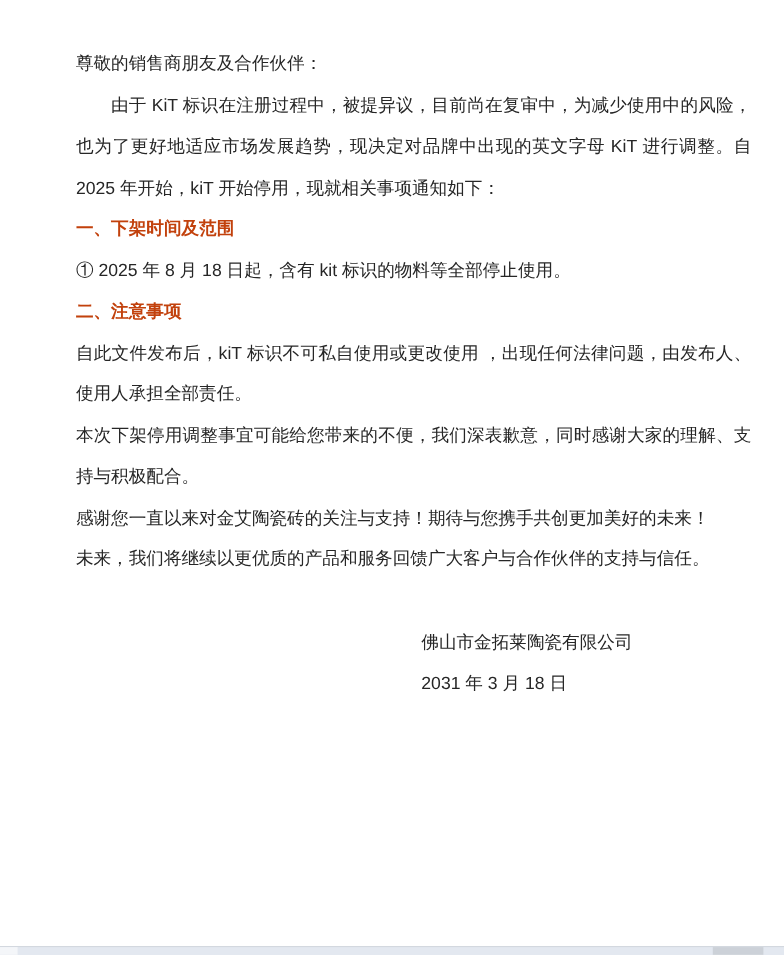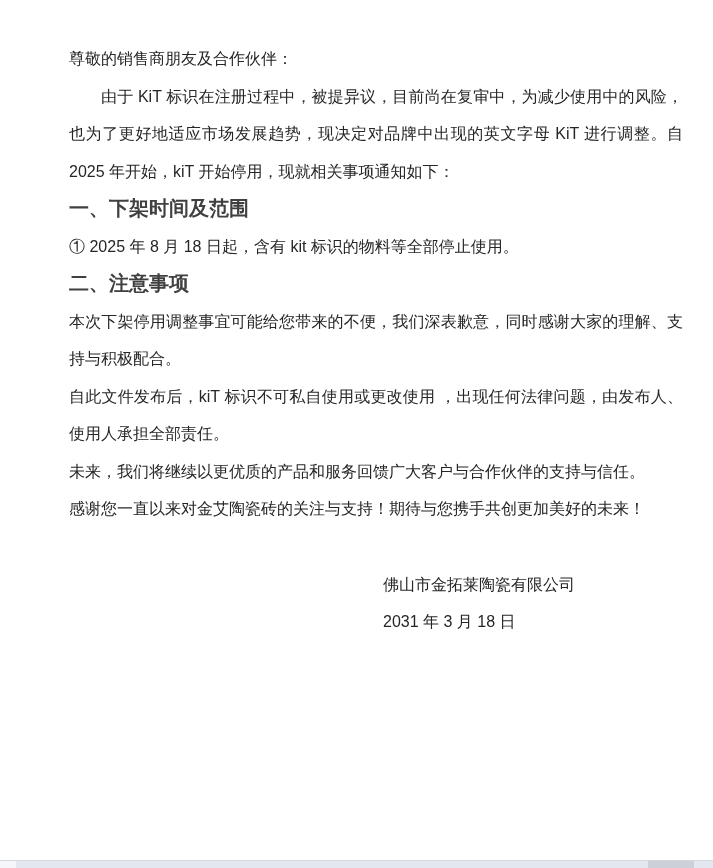--- a/index.html
+++ b/index.html
@@ -33,25 +33,25 @@
     margin-left: 36px;
   }
   .doc p {
     margin: 0;
     text-align: justify;
   }
   .doc p.indent {
     text-indent: 2em;
   }
   .sec-heading {
-    font-size: 20px;
+    font-size: 16px;
     line-height: 37.5px;
     font-weight: bold;
     margin: 0;
-    color: #404040;
+    color: #c2410c;
   }
   .signature {
     margin: 38px 0 0 auto;
     width: 300px;
   }
   .signature p {
     margin: 0;
     line-height: 37.5px;
   }
   .bottom-bar {
@@ -86,24 +86,24 @@
 <div class="page">
 
   <div class="doc">
     <p>尊敬的销售商朋友及合作伙伴：</p>
     <p class="indent">由于 KiT 标识在注册过程中，被提异议，目前尚在复审中，为减少使用中的风险，也为了更好地适应市场发展趋势，现决定对品牌中出现的英文字母 KiT 进行调整。自 2025 年开始，kiT 开始停用，现就相关事项通知如下：</p>
 
     <h2 class="sec-heading">一、下架时间及范围</h2>
     <p>① 2025 年 8 月 18 日起，含有 kit 标识的物料等全部停止使用。</p>
 
     <h2 class="sec-heading">二、注意事项</h2>
+    <p>自此文件发布后，kiT 标识不可私自使用或更改使用 ，出现任何法律问题，由发布人、使用人承担全部责任。</p>
     <p>本次下架停用调整事宜可能给您带来的不便，我们深表歉意，同时感谢大家的理解、支持与积极配合。</p>
-    <p>自此文件发布后，kiT 标识不可私自使用或更改使用 ，出现任何法律问题，由发布人、使用人承担全部责任。</p>
+    <p>感谢您一直以来对金艾陶瓷砖的关注与支持！期待与您携手共创更加美好的未来！</p>
     <p>未来，我们将继续以更优质的产品和服务回馈广大客户与合作伙伴的支持与信任。</p>
-    <p>感谢您一直以来对金艾陶瓷砖的关注与支持！期待与您携手共创更加美好的未来！</p>
 
     <div class="signature">
       <p>佛山市金拓莱陶瓷有限公司</p>
       <p>2031 年 3 月 18 日</p>
     </div>
   </div>
 </div>
 
 <div class="bottom-bar">
   <div class="left-cap"></div>

